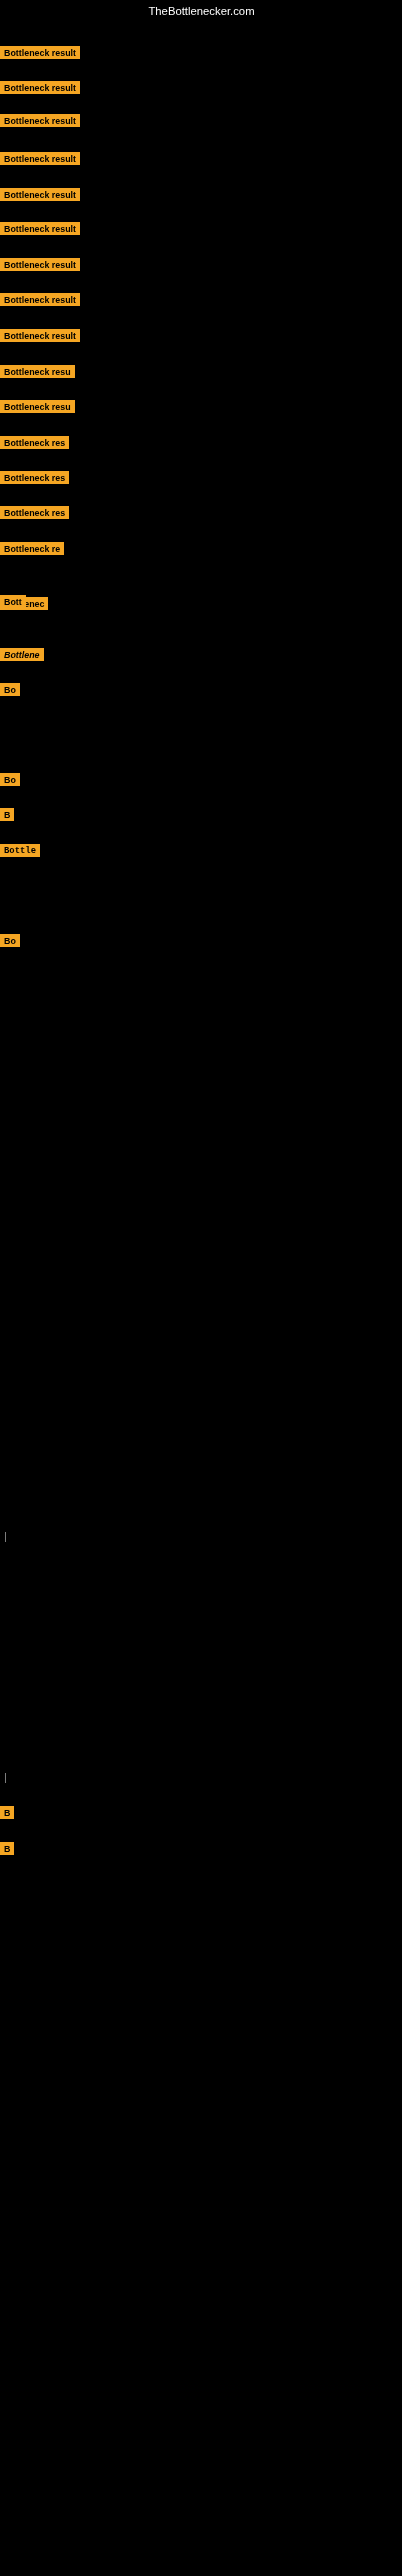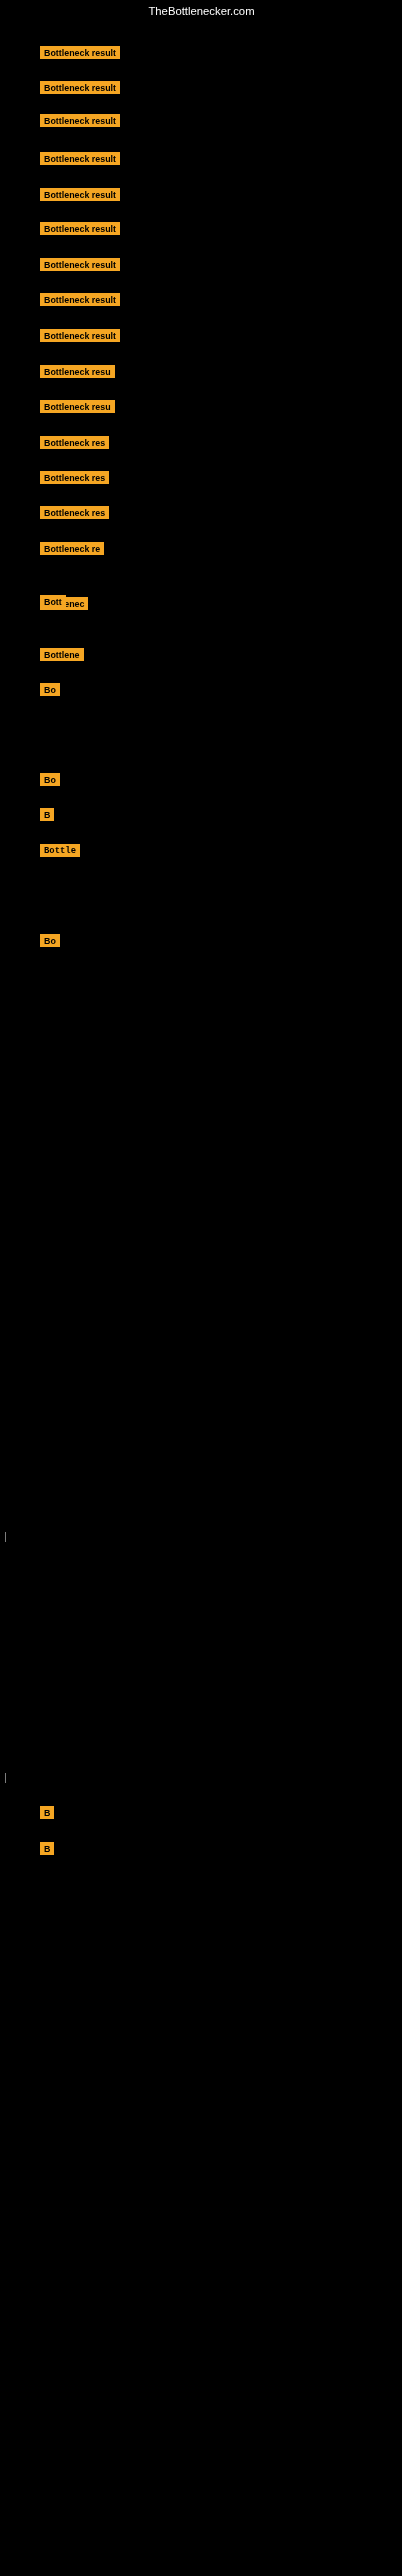--- a/index.html
+++ b/index.html
@@ -30,21 +30,20 @@
       font-size: 8.9px;
       font-weight: bold;
       padding: 1.6px 4px;
       display: inline-block;
       white-space: nowrap;
       overflow: hidden;
     }
     .result-item {
       position: absolute;
       left: 0;
-      margin-left: 40px;
     }
   </style>
 </head>
 <body>
 
 <div class="site-title">TheBottlenecker.com</div>
 
 <div id="results-container">
     <div class="result-item" style="top: 46px; left: 0px;"><span class="bottleneck-badge" style="max-width: 89px;">Bottleneck result</span></div>
     <div class="result-item" style="top: 81px; left: 0px;"><span class="bottleneck-badge" style="max-width: 89px;">Bottleneck result</span></div>
@@ -56,21 +55,21 @@
     <div class="result-item" style="top: 293px; left: 0px;"><span class="bottleneck-badge" style="max-width: 86px;">Bottleneck result</span></div>
     <div class="result-item" style="top: 329px; left: 0px;"><span class="bottleneck-badge" style="max-width: 85px;">Bottleneck result</span></div>
     <div class="result-item" style="top: 365px; left: 0px;"><span class="bottleneck-badge" style="max-width: 81px;">Bottleneck resu</span></div>
     <div class="result-item" style="top: 400px; left: 0px;"><span class="bottleneck-badge" style="max-width: 81px;">Bottleneck resu</span></div>
     <div class="result-item" style="top: 436px; left: 0px;"><span class="bottleneck-badge" style="max-width: 76px;">Bottleneck res</span></div>
     <div class="result-item" style="top: 471px; left: 0px;"><span class="bottleneck-badge" style="max-width: 76px;">Bottleneck res</span></div>
     <div class="result-item" style="top: 506px; left: 0px;"><span class="bottleneck-badge" style="max-width: 74px;">Bottleneck res</span></div>
     <div class="result-item" style="top: 542px; left: 0px; text-align: center;"><span class="bottleneck-badge" style="max-width: 71px;">Bottleneck re</span></div>
     <div class="result-item" style="top: 597px; left: 0px;"><span class="bottleneck-badge" style="max-width: 60px;">Bottlenec</span></div>
     <div class="result-item" style="top: 595px; left: 0px;"><span class="bottleneck-badge" style="max-width: 36px;">Bott</span></div>
-    <div class="result-item" style="top: 648px; left: 0px;"><span class="bottleneck-badge" style="max-width: 55px;">Bottlene</span></div>
+    <div class="result-item" style="top: 648px; left: 0px;"><span class="bottleneck-badge" style="max-width: 55px; font-style: italic;">Bottlene</span></div>
     <div class="result-item" style="top: 683px; left: 0px;"><span class="bottleneck-badge" style="max-width: 26px;">Bo</span></div>
     <div class="result-item" style="top: 773px; left: 0px;"><span class="bottleneck-badge" style="max-width: 26px;">Bo</span></div>
     <div class="result-item" style="top: 808px; left: 0px;"><span class="bottleneck-badge" style="max-width: 17.7px;">B</span></div>
     <div class="result-item" style="top: 844px; left: 0px;"><span class="bottleneck-badge" style="max-width: 44px; font-family: Liberation Mono, monospace;">Bottle</span></div>
     <div class="result-item" style="top: 934px; left: 0px;"><span class="bottleneck-badge" style="max-width: 26px;">Bo</span></div>
     <div style="position: absolute; top: 1530px; left: 4px; color: rgb(136, 136, 136); font-size: 11.3px;">|</div>
     <div style="position: absolute; top: 1771px; left: 4px; color: rgb(136, 136, 136); font-size: 11.3px;">|</div>
     <div class="result-item" style="top: 1806px; left: 0px;"><span class="bottleneck-badge" style="max-width: 17.7px;">B</span></div>
     <div class="result-item" style="top: 1842px; left: 0px;"><span class="bottleneck-badge" style="max-width: 17.7px;">B</span></div>
   </div>

